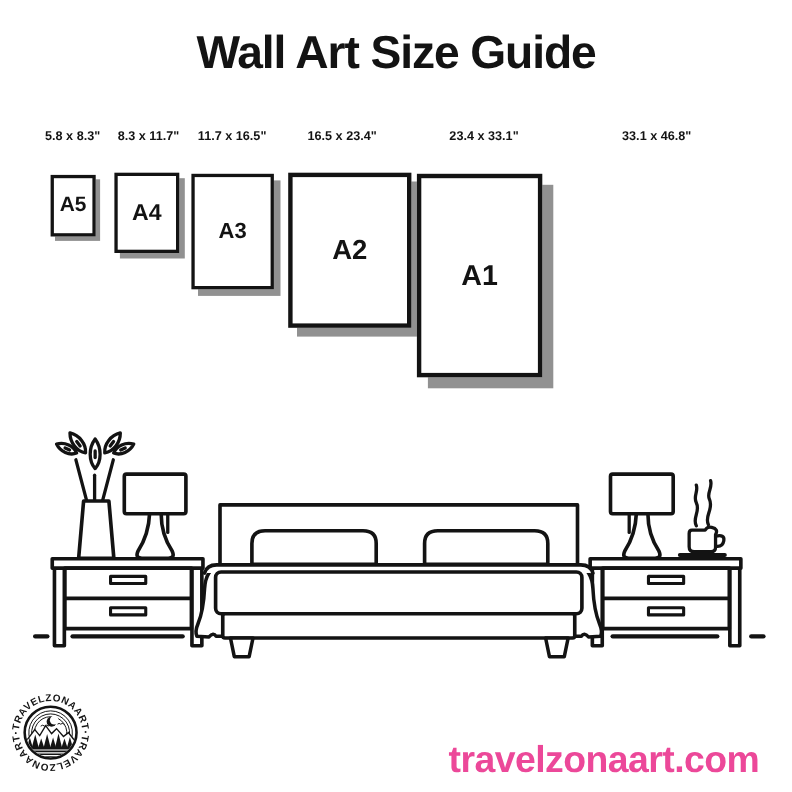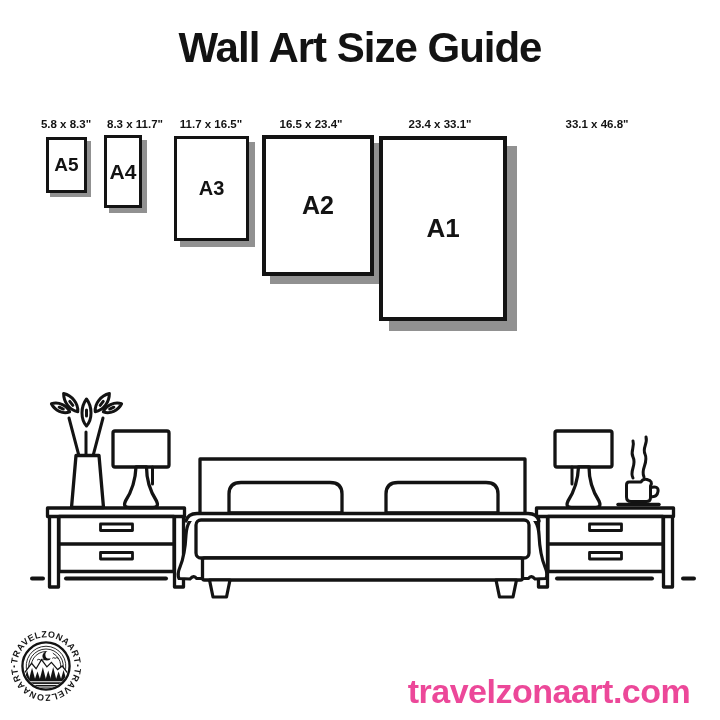--- a/index.html
+++ b/index.html
@@ -3,21 +3,21 @@
 <meta charset="utf-8">
 <style>
   html,body{margin:0;padding:0;background:#ffffff;}
   body{width:720px;height:720px;position:relative;overflow:hidden;
        font-family:"Liberation Sans",sans-serif;color:#131313;}
   .page{position:absolute;inset:0;width:720px;height:720px;background:#fff;}
   .title{position:absolute;left:0;top:24px;width:720px;text-align:center;
          font-size:42px;font-weight:bold;letter-spacing:-1px;color:#131313;}
   .frame{position:absolute;box-sizing:border-box;background:#fff;border:3px solid #131313;
          display:flex;align-items:center;justify-content:center;
-         font-weight:bold;color:#131313;}
+         font-weight:bold;color:#131313;margin-top:22px;}
   .frame.big{border-width:4px;}
   .size-label{position:absolute;transform:translateX(-50%);font-size:11.5px;
               font-weight:bold;white-space:nowrap;color:#131313;top:118px;}
   .scene{position:absolute;left:0;top:380px;}
   .logo{position:absolute;left:1px;top:621px;}
   .website{position:absolute;left:549px;top:672px;transform:translateX(-50%);
            font-size:34px;font-weight:bold;letter-spacing:-0.5px;white-space:nowrap;color:#ec4899;}
 </style>
 </head>
 <body>
@@ -27,24 +27,24 @@
   <div class="title">Wall Art Size Guide</div>
 
   <div class="size-label" style="left:66px">5.8 x 8.3"</div>
   <div class="size-label" style="left:135px">8.3 x 11.7"</div>
   <div class="size-label" style="left:211px">11.7 x 16.5"</div>
   <div class="size-label" style="left:311px">16.5 x 23.4"</div>
   <div class="size-label" style="left:440px">23.4 x 33.1"</div>
   <div class="size-label" style="left:597px">33.1 x 46.8"</div>
 
   <div class="frame" style="left:46px;top:137px;width:41px;height:56px;font-size:19px;box-shadow:4px 4px 0 0 #919191">A5</div>
-  <div class="frame" style="left:104px;top:135px;width:38px;height:73px;font-size:21px;box-shadow:5px 5px 0 0 #919191">A4</div>
+  <div class="frame" style="left:104px;top:135px;width:59px;height:73px;font-size:21px;box-shadow:5px 5px 0 0 #919191">A4</div>
   <div class="frame" style="left:174px;top:136px;width:75px;height:105px;font-size:20px;box-shadow:6px 6px 0 0 #919191">A3</div>
   <div class="frame big" style="left:262px;top:135px;width:112px;height:141px;font-size:25px;box-shadow:8px 8px 0 0 #919191">A2</div>
-  <div class="frame big" style="left:379px;top:136px;width:128px;height:185px;font-size:26px;box-shadow:10px 10px 0 0 #919191">A1</div>
+  <div class="frame big" style="left:379px;top:136px;width:114px;height:185px;font-size:26px;box-shadow:10px 10px 0 0 #919191">A1</div>
 
   <svg class="scene" width="720" height="230" viewBox="0 380 720 230">
     <g fill="none" stroke="#131313" stroke-width="3.3" stroke-linecap="round" stroke-linejoin="round">
 
       <g>
         <line x1="32" y1="578.5" x2="43" y2="578.5" stroke-width="4"></line>
         <rect x="49.5" y="514" width="9" height="73" fill="#fff"></rect>
         <rect x="174.5" y="514" width="9" height="73" fill="#fff"></rect>
         <rect x="47.5" y="508" width="137" height="8.5" fill="#fff"></rect>
         <rect x="59" y="516.5" width="115" height="55" fill="#fff"></rect>

